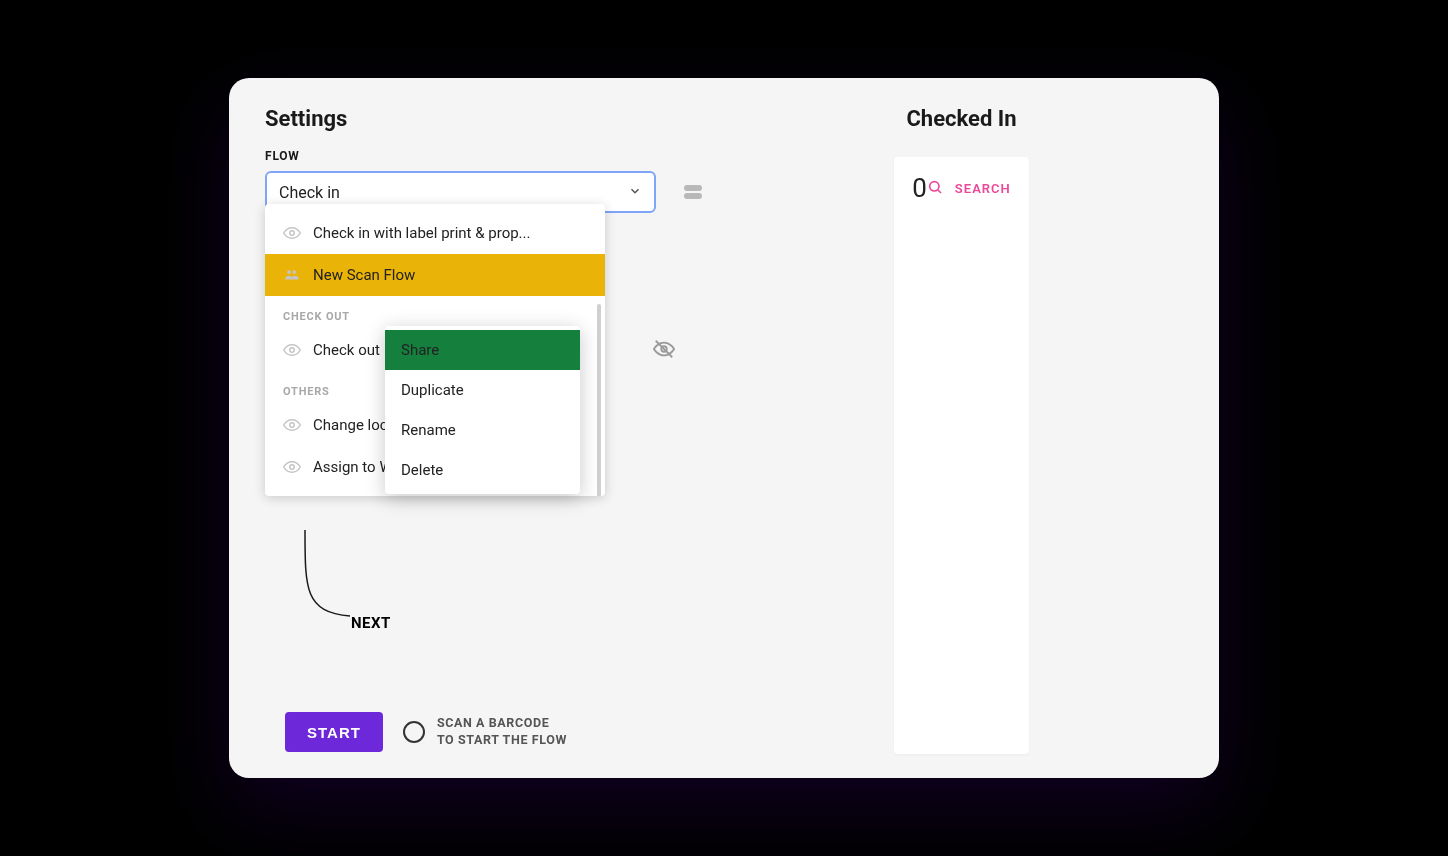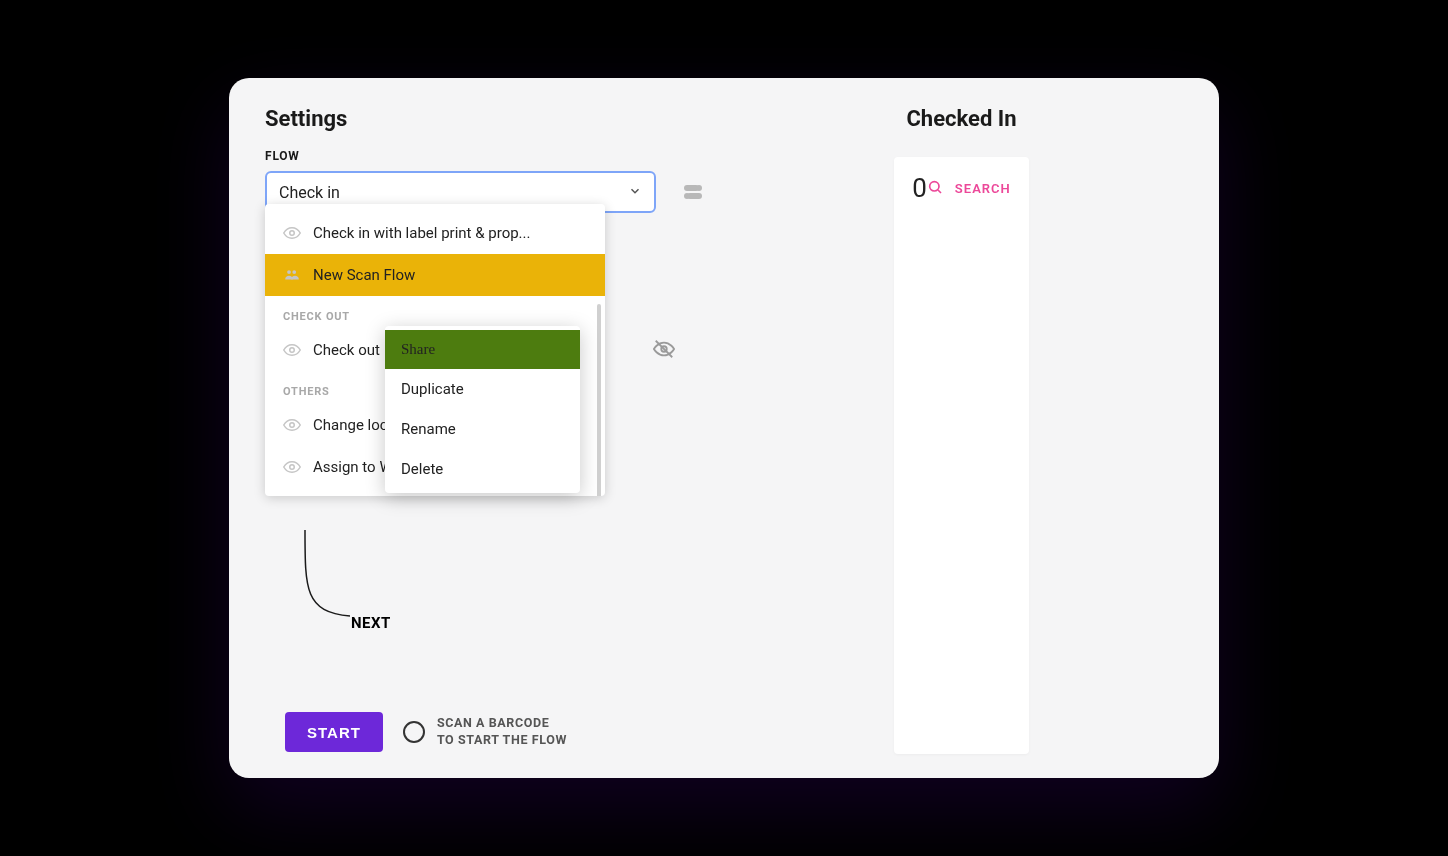--- a/index.html
+++ b/index.html
@@ -91,21 +91,21 @@
   box-shadow: 0 4px 20px rgba(0,0,0,0.22);
   padding:4px 0;
   z-index:10;
 }
 .cm-item {
   padding: 11px 16px;
   font-size:15px;
   color:#222;
   cursor:pointer;
 }
-.cm-item.hover { background:#4d7c0f;font-family:Liberation Serif, serif; }
+.cm-item.hover { background:#15803d; }
 
 .eye-off-btn {
   position:absolute;
   left:388px; top:232px;
   color:#9a9a9a;
 }
 
 .connector {
   position:absolute;
   left:30px; top:424px;

